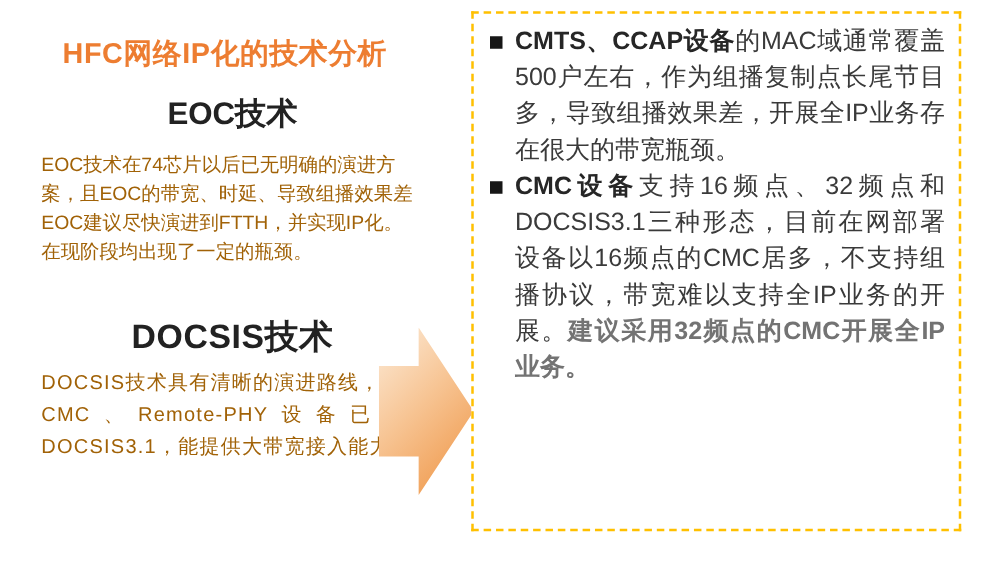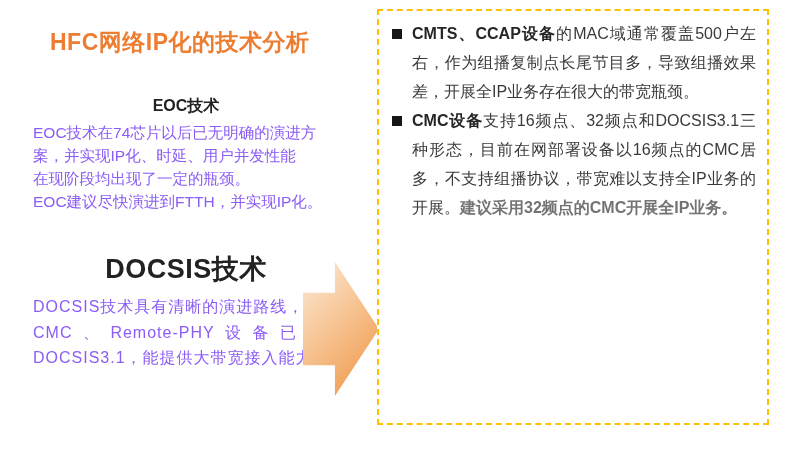--- a/index.html
+++ b/index.html
@@ -15,23 +15,23 @@
   .page-title {
     position:absolute; left:30px; top:27px;
     font-size:23px; font-weight:bold; color:#ED7D31; letter-spacing:0.5px;
     white-space:nowrap;
   }
   .left-col { position:absolute; left:20px; top:0; width:332px; height:450px; }
   .section-heading {
     position:absolute; left:0; width:100%; text-align:center;
     font-weight:bold; color:#222222; white-space:nowrap;
   }
-  .heading-eoc    { top:96px;  font-size:16px; }
+  .heading-eoc    { top:74px;  font-size:25px; }
   .heading-docsis { top:251px; font-size:27px; letter-spacing:0.5px; }
-  .para { position:absolute; left:13px; width:319px; color:#8b5cf6; }
+  .para { position:absolute; left:13px; width:319px; color:#a16207; }
   .para-eoc    { top:121px; font-size:15.5px; line-height:23px; }
   .para-docsis { top:294px; font-size:16px;  line-height:25.5px; letter-spacing:1px; }
   .para .line { white-space:nowrap; }
   .para .line.stretch { white-space:normal; text-align:justify; text-align-last:justify; }
 
   
   .big-arrow {
     position:absolute; left:303px; top:262px; width:76px; height:134px;
     background:linear-gradient(135deg,#FCEBD8 0%,#F7C493 45%,#EE9240 100%);
     clip-path:polygon(0 23%,42% 23%,42% 0,100% 50%,42% 100%,42% 77%,0 77%);
@@ -41,44 +41,44 @@
   .right-box {
     position:absolute; left:377px; top:9px; width:392px; height:416px;
     box-sizing:border-box;
     border:2px dashed #FFC000;
     padding:8px 11px 0 12px;
     background:#ffffff;
   }
   ul.bullets { margin:0; padding:0; list-style:none; }
   ul.bullets li {
     position:relative; padding-left:21px;
-    font-size:16px; line-height:29px;
+    font-size:20px; line-height:29px;
     text-align:justify; color:#3a3a3a;
   }
   .bullet-square {
     position:absolute; left:1px; top:10px; width:10px; height:10px;
     background:#161616;
   }
   .lead { font-weight:bold; color:#262626; }
   .emphasis { font-weight:bold; color:#737373; }
 </style>
 </head>
 <body>
 
 <div class="slide">
 
   <div class="left-col">
     <div class="page-title">HFC网络IP化的技术分析</div>
 
     <div class="section-heading heading-eoc">EOC技术</div>
     <div class="para para-eoc">
       <div class="line">EOC技术在74芯片以后已无明确的演进方</div>
-      <div class="line">案，并实现IP化、时延、用户并发性能</div>
+      <div class="line">案，且EOC的带宽、时延、导致组播效果差</div>
+      <div class="line">EOC建议尽快演进到FTTH，并实现IP化。</div>
       <div class="line">在现阶段均出现了一定的瓶颈。</div>
-      <div class="line">EOC建议尽快演进到FTTH，并实现IP化。</div>
     </div>
 
     <div class="section-heading heading-docsis">DOCSIS技术</div>
     <div class="para para-docsis">
       <div class="line">DOCSIS技术具有清晰的演进路线，目前</div>
       <div class="line stretch">CMC、Remote-PHY设备已支持</div>
       <div class="line">DOCSIS3.1，能提供大带宽接入能力，</div>
     </div>
   </div>
 

